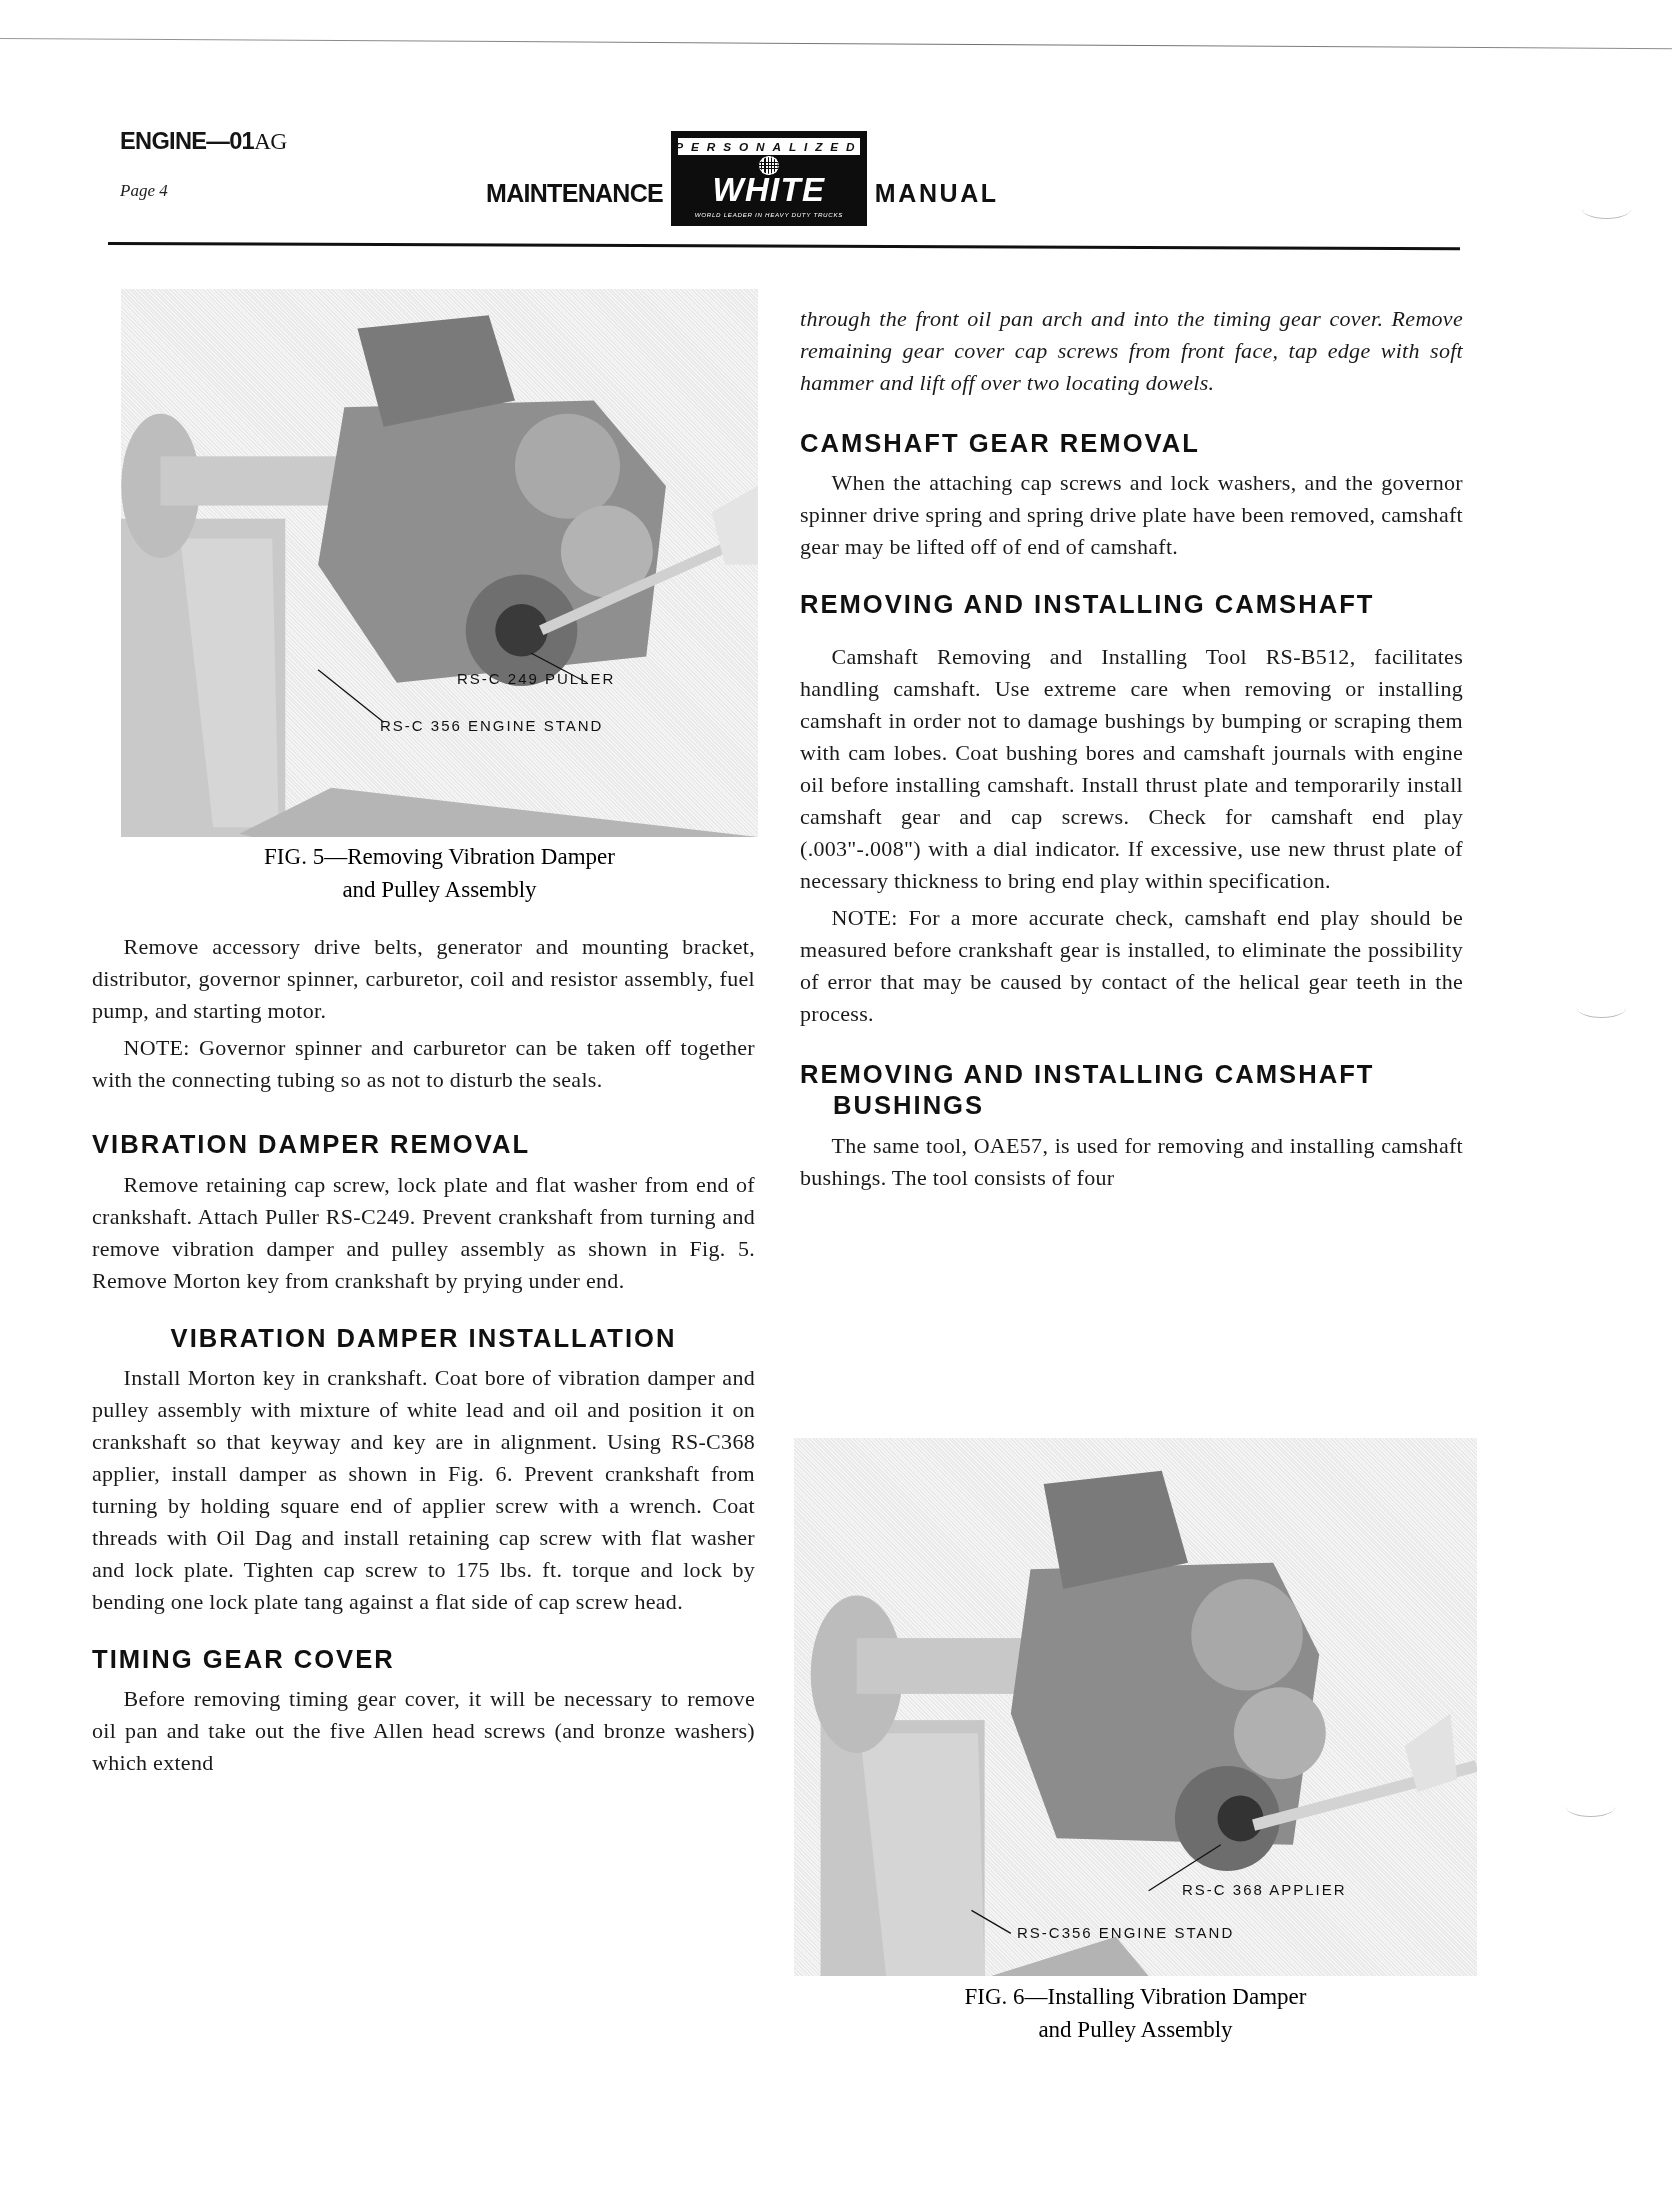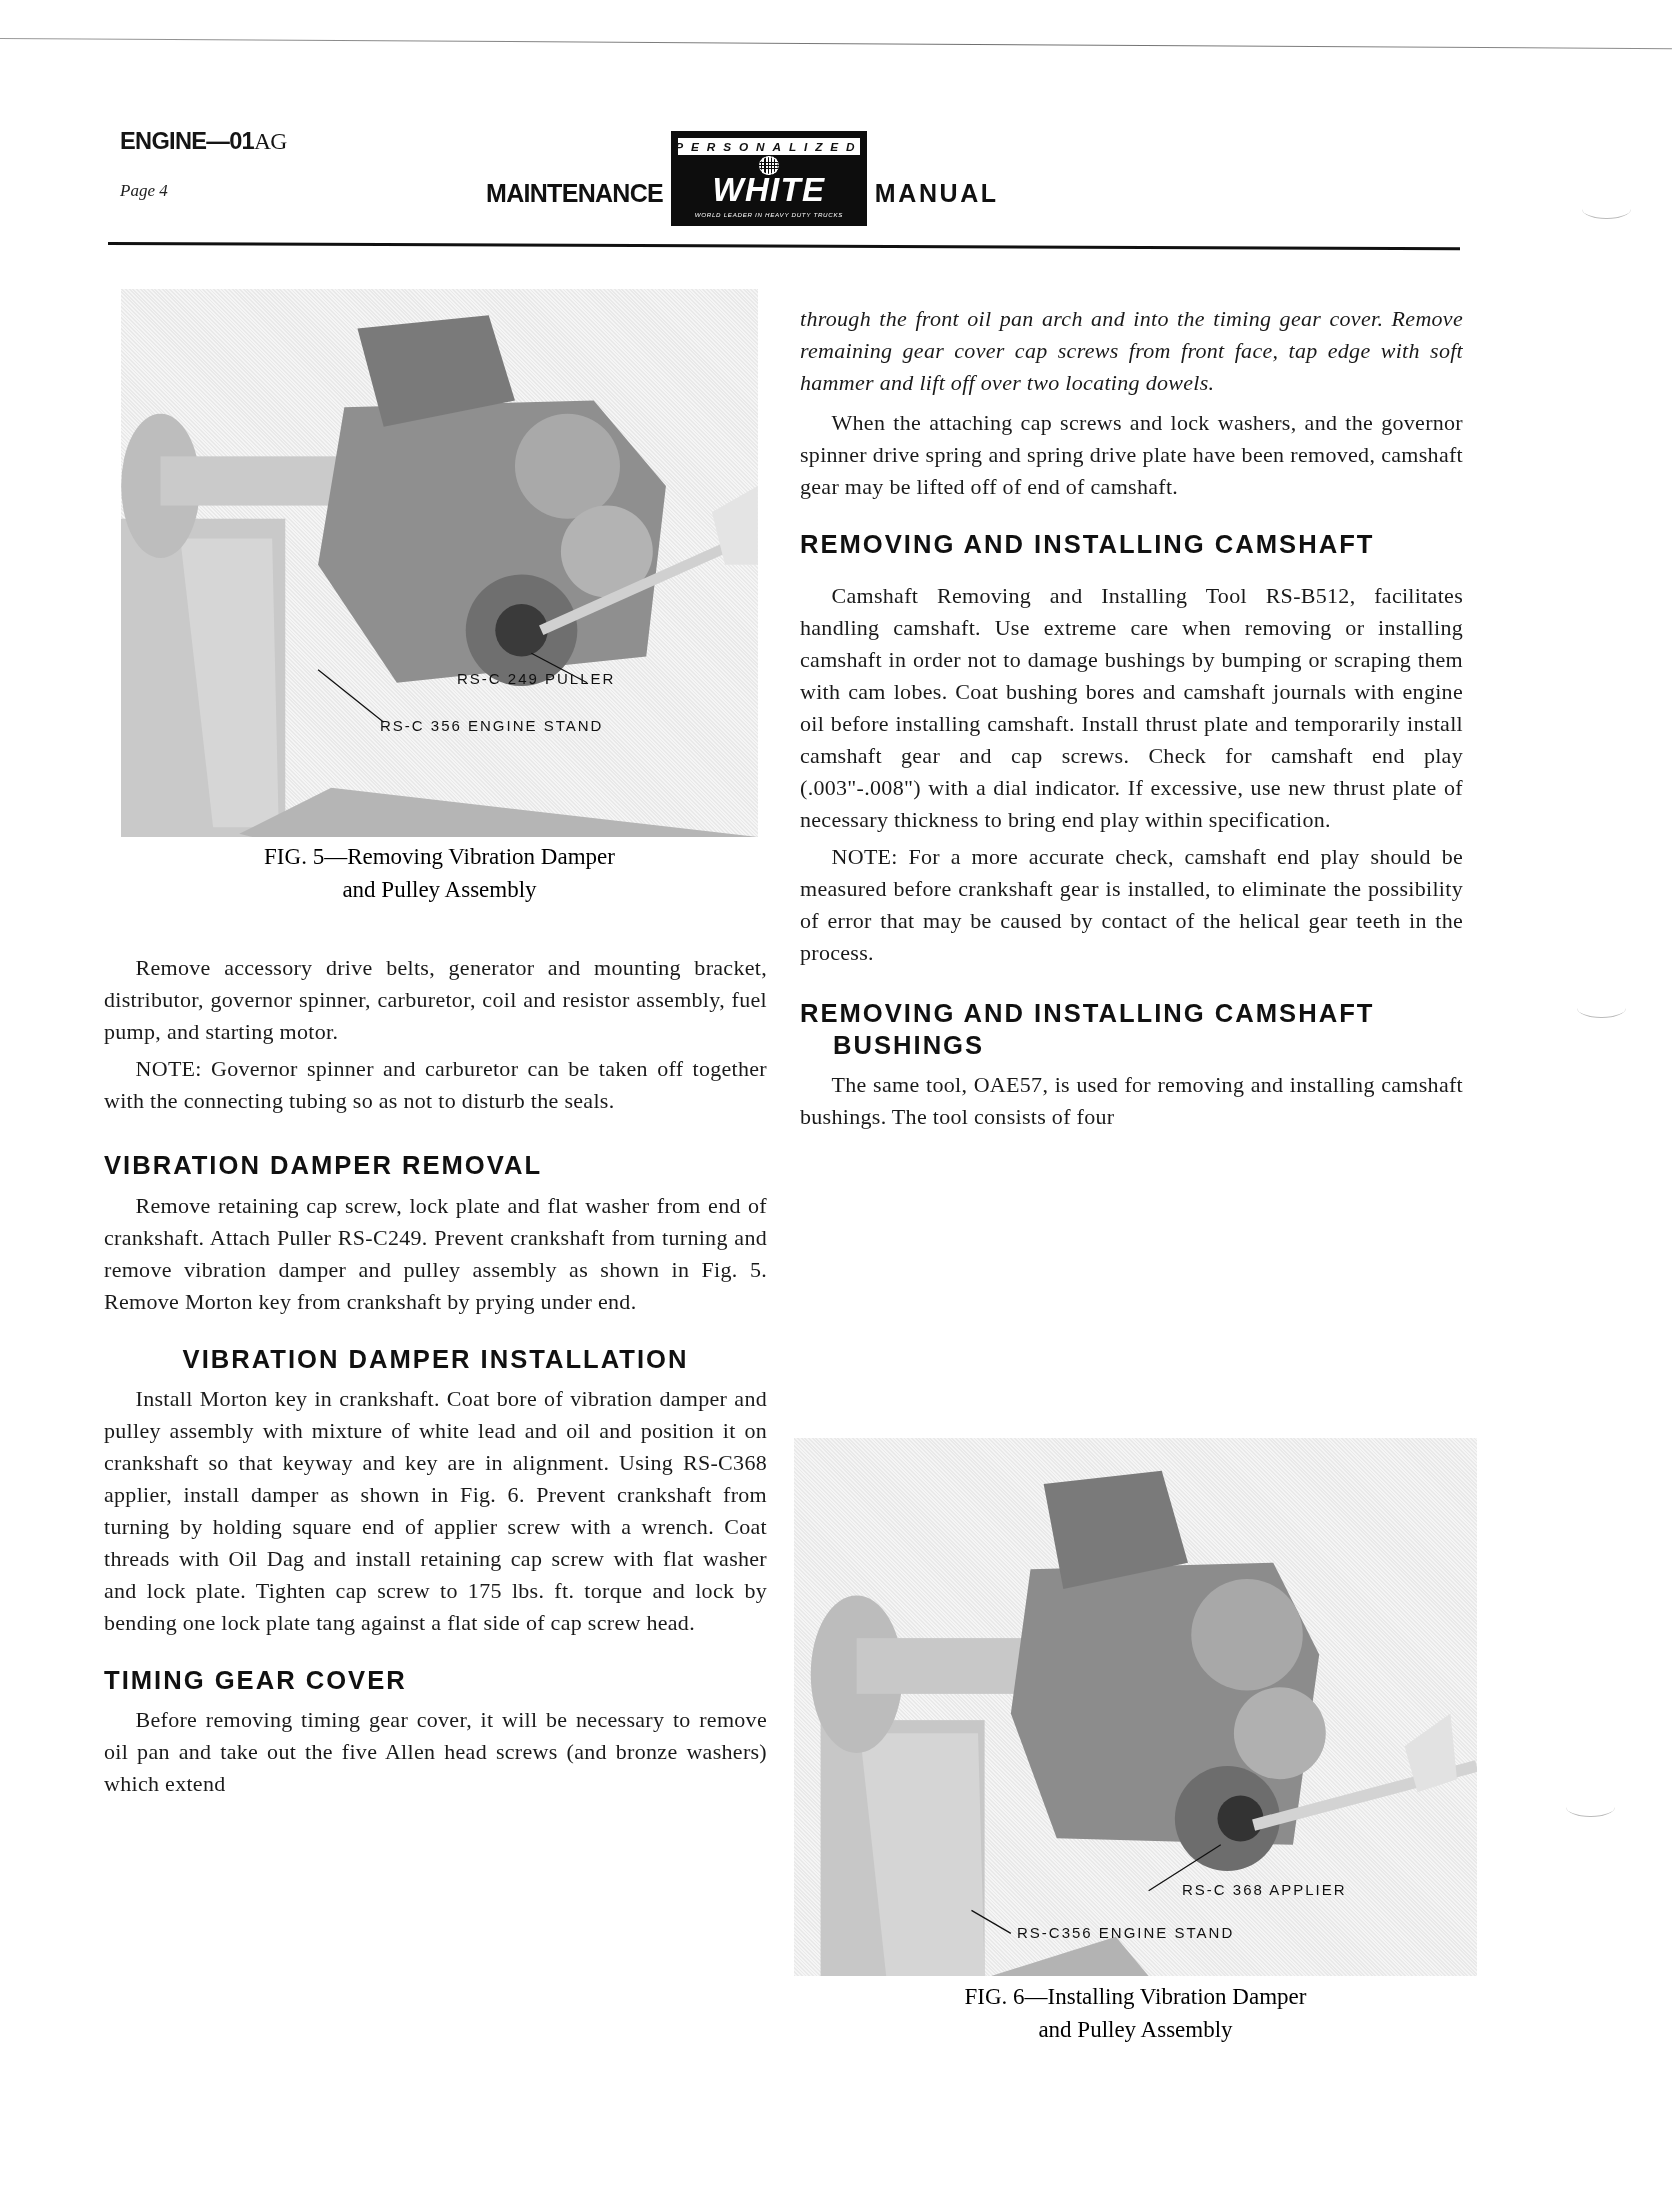--- a/index.html
+++ b/index.html
@@ -138,37 +138,38 @@
     </svg>
     <div class="callout" style="left:336px; top:381px;">RS-C 249 PULLER</div>
     <div class="callout" style="left:259px; top:428px;">RS-C 356 ENGINE STAND</div>
   </div>
   <div class="caption" style="left:0; top:551px; width:637px;">
     <div>FIG. 5—Removing Vibration Damper</div>
     <div>and Pulley Assembly</div>
   </div>
 </div>
 
-<div class="col left" style="top:952px;margin-left:12px;">
+<div class="col left" style="top:931px;">
   <p class="body">Remove accessory drive belts, generator and mounting bracket, distributor, governor spinner, carburetor, coil and resistor assembly, fuel pump, and starting motor.</p>
   <p class="body" style="margin-top:5.3px;">NOTE: Governor spinner and carburetor can be taken off together with the connecting tubing so as not to disturb the seals.</p>
 
   <h2 class="head" style="margin-top:33px;">VIBRATION DAMPER REMOVAL</h2>
   <p class="body" style="margin-top:7.9px;">Remove retaining cap screw, lock plate and flat washer from end of crankshaft. Attach Puller RS-C249. Prevent crankshaft from turning and remove vibration damper and pulley assembly as shown in Fig. 5. Remove Morton key from crankshaft by prying under end.</p>
 
   <h2 class="head" style="margin-top:26px;text-align:center;">VIBRATION DAMPER INSTALLATION</h2>
   <p class="body" style="margin-top:7.9px;">Install Morton key in crankshaft. Coat bore of vibration damper and pulley assembly with mixture of white lead and oil and position it on crankshaft so that keyway and key are in alignment. Using RS-C368 applier, install damper as shown in Fig. 6. Prevent crankshaft from turning by holding square end of applier screw with a wrench. Coat threads with Oil Dag and install retaining cap screw with flat washer and lock plate. Tighten cap screw to 175 lbs. ft. torque and lock by bending one lock plate tang against a flat side of cap screw head.</p>
 
   <h2 class="head" style="margin-top:26px;">TIMING GEAR COVER</h2>
   <p class="body" style="margin-top:7.9px;">Before removing timing gear cover, it will be necessary to remove oil pan and take out the five Allen head screws (and bronze washers) which extend</p>
 </div>
 
 <div class="col right" style="top:303px;">
   <p class="body cont">through the front oil pan arch and into the timing gear cover. Remove remaining gear cover cap screws from front face, tap edge with soft hammer and lift off over two locating dowels.</p>
 
+  <h2 class="head" style="margin-top:29px;">CAMSHAFT GEAR REMOVAL</h2>
   <p class="body" style="margin-top:7.9px;">When the attaching cap screws and lock washers, and the governor spinner drive spring and spring drive plate have been removed, camshaft gear may be lifted off of end of camshaft.</p>
 
   <h2 class="head" style="margin-top:26px;">REMOVING AND INSTALLING CAMSHAFT</h2>
   <p class="body" style="margin-top:19.7px;">Camshaft Removing and Installing Tool RS-B512, facilitates handling camshaft. Use extreme care when removing or installing camshaft in order not to damage bushings by bumping or scraping them with cam lobes. Coat bushing bores and camshaft journals with engine oil before installing camshaft. Install thrust plate and temporarily install camshaft gear and cap screws. Check for camshaft end play (.003"-.008") with a dial indicator. If excessive, use new thrust plate of necessary thickness to bring end play within specification.</p>
   <p class="body" style="margin-top:5.3px;">NOTE: For a more accurate check, camshaft end play should be measured before crankshaft gear is installed, to eliminate the possibility of error that may be caused by contact of the helical gear teeth in the process.</p>
 
   <h2 class="head" style="margin-top:29px;">
     <span>REMOVING AND INSTALLING CAMSHAFT</span>
     <span class="indent">BUSHINGS</span>
   </h2>

